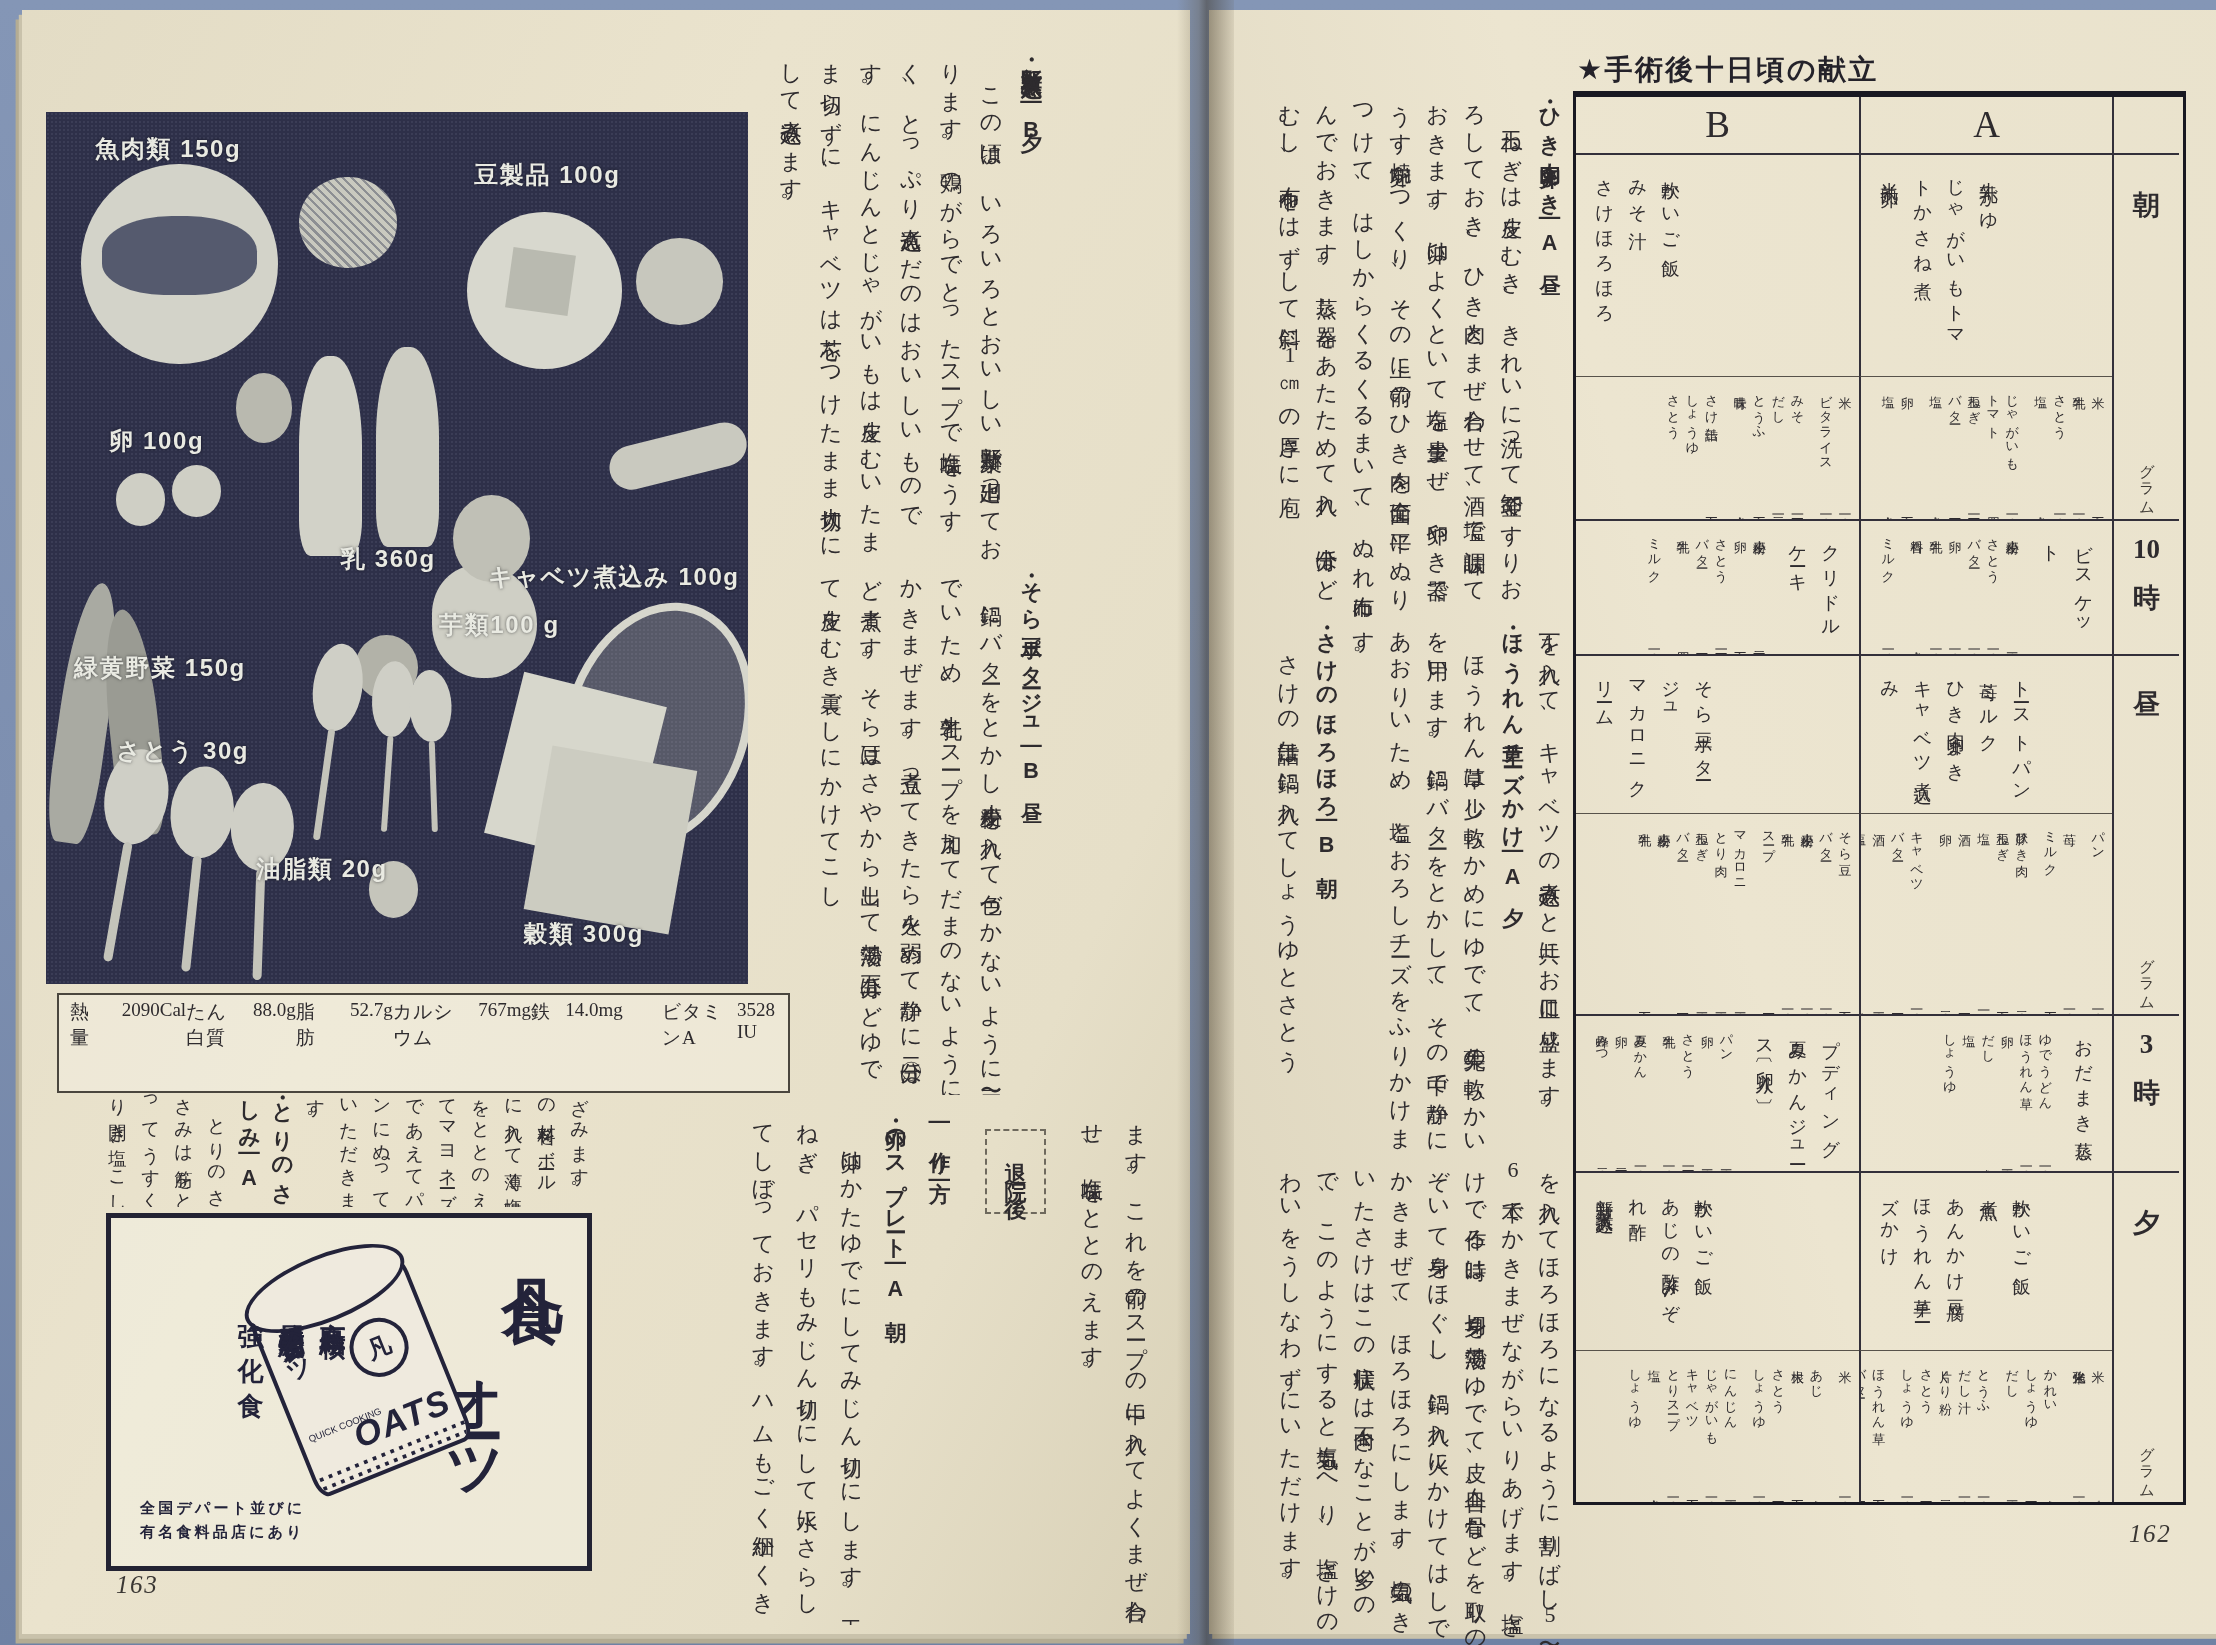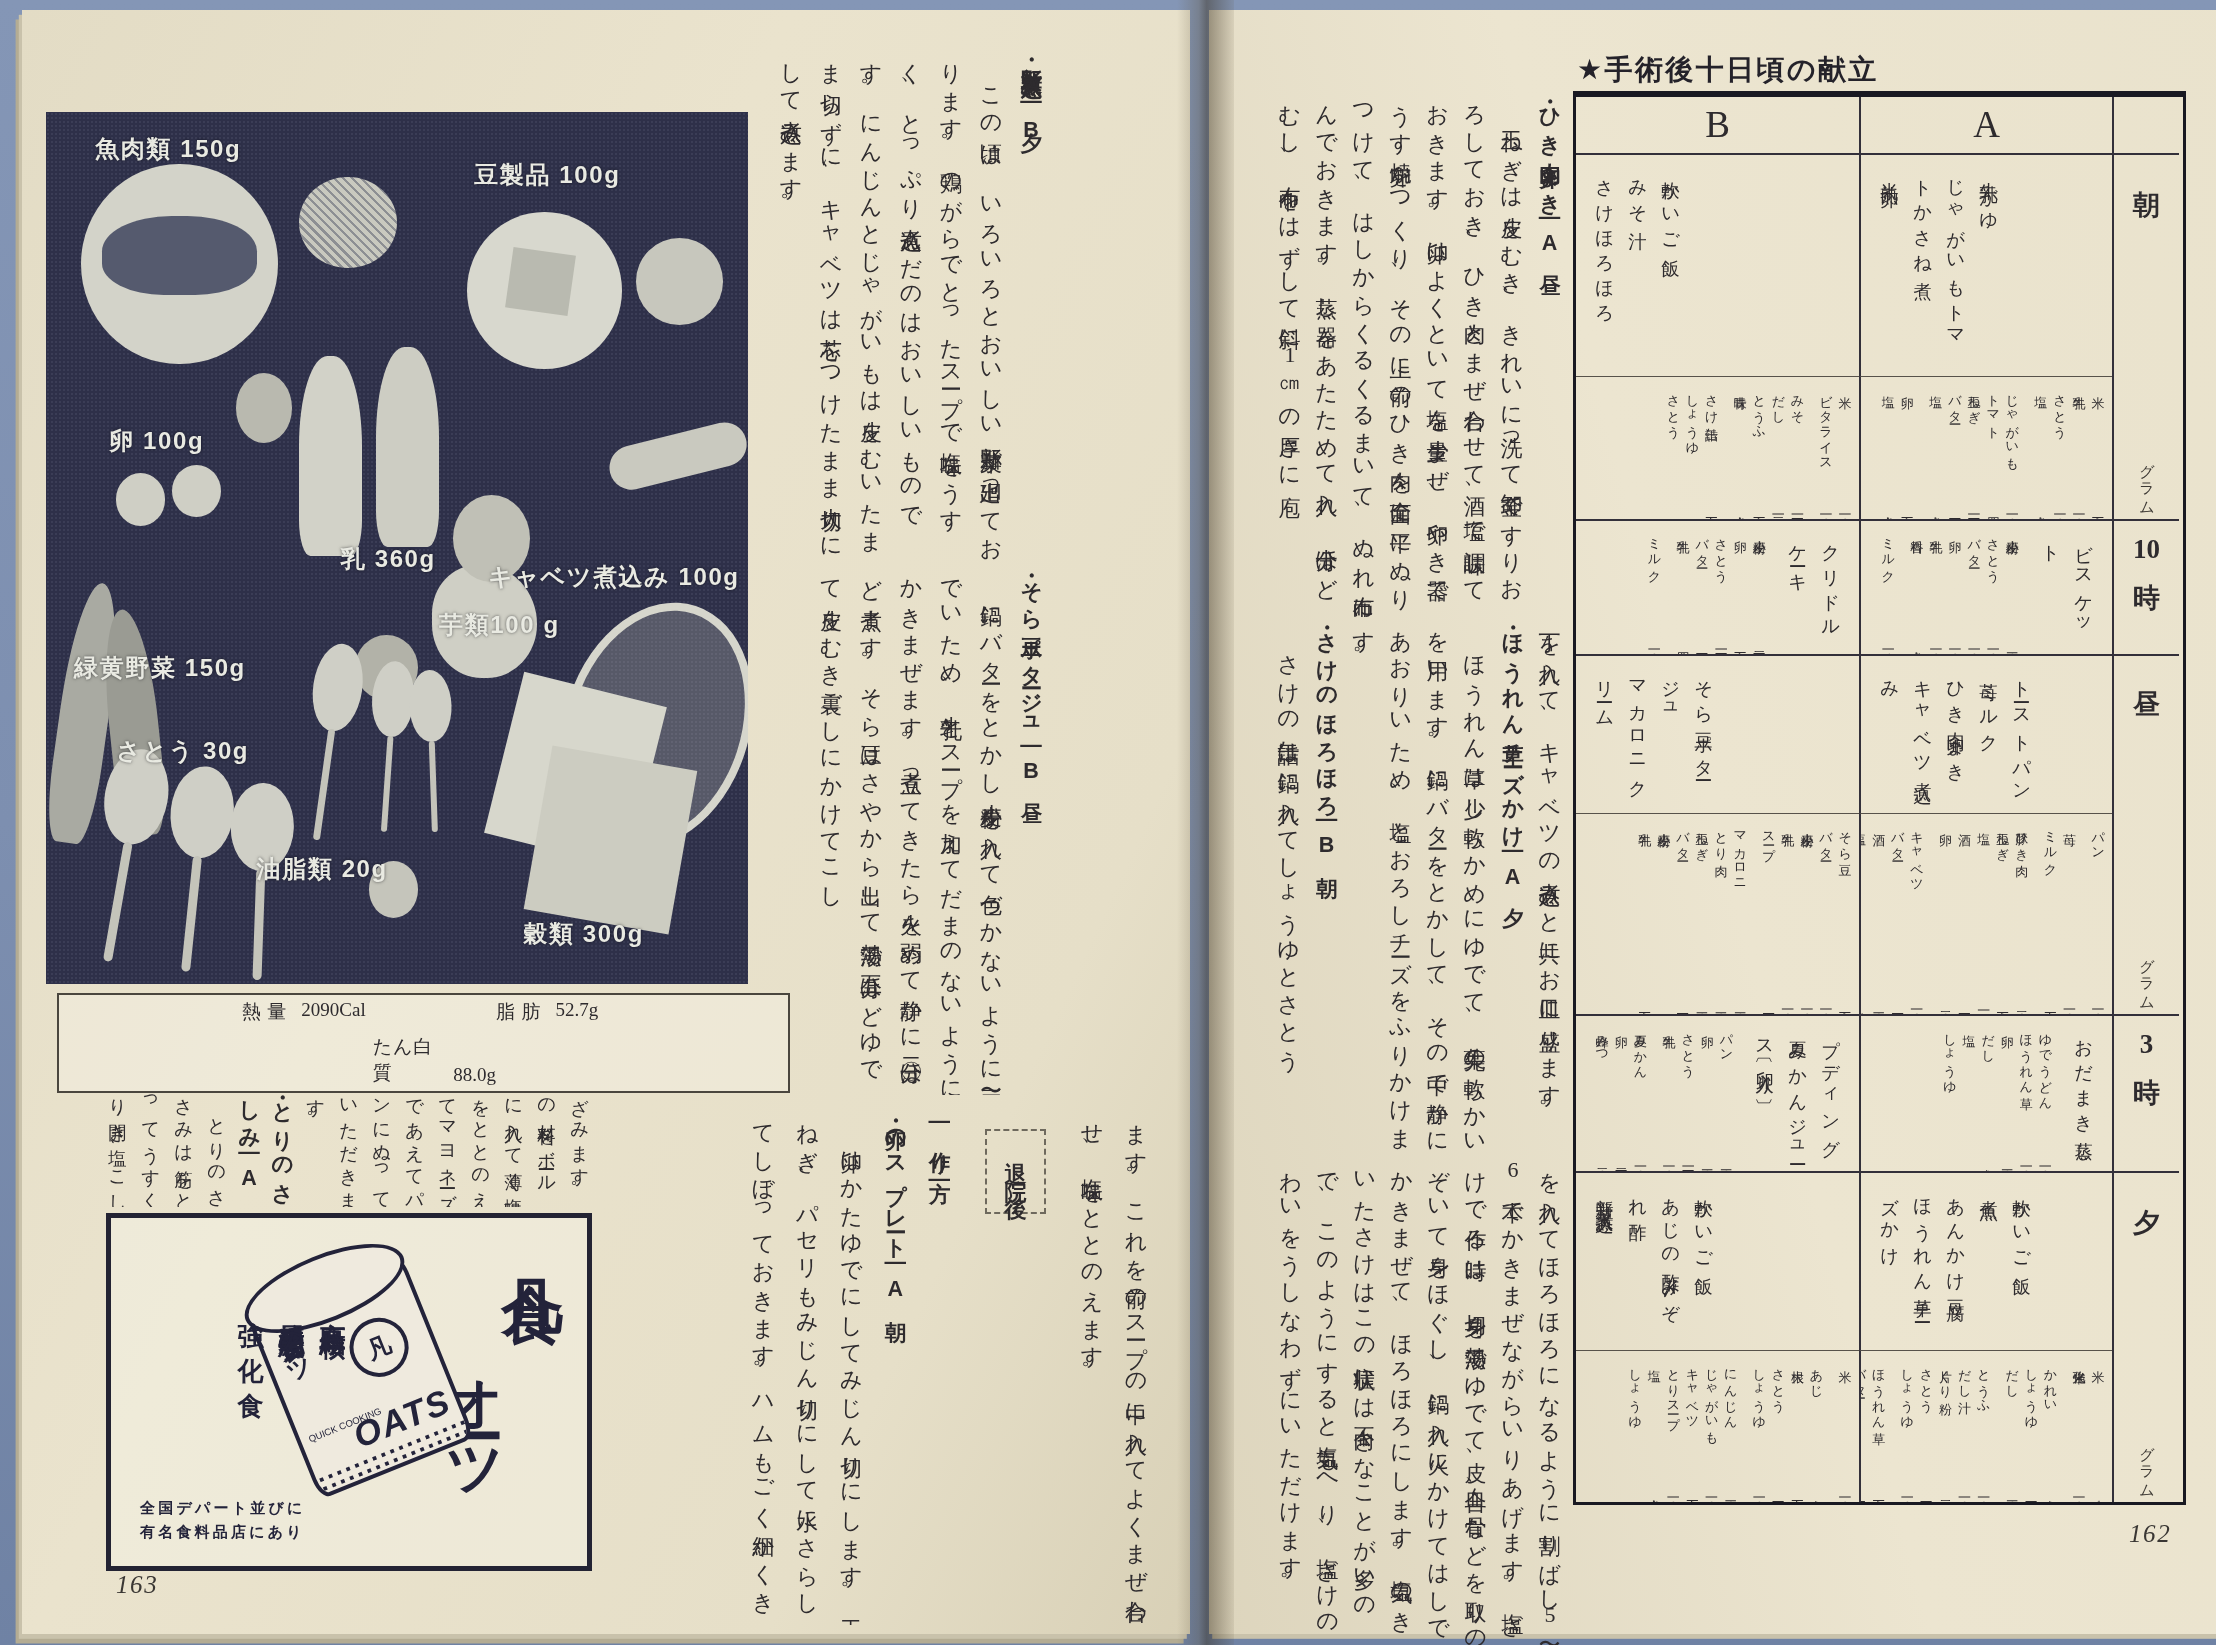--- a/index.html
+++ b/index.html
@@ -29,21 +29,21 @@
   .sq{background:#d7d7cc;}
   .spoon .head{width:100%;height:46%;background:#cfcfc6;border-radius:50%;}
   .spoon .stem{width:13%;height:58%;background:#c4c4ba;margin:-4% auto 0;border-radius:8px;}
   
   .nutri{position:absolute;left:35px;top:983px;width:733px;height:100px;border:2.4px solid #4a463e;
     background:rgba(255,255,250,.25);display:flex;flex-direction:row;justify-content:space-around;padding:4.8px 11px;box-sizing:border-box;}
   .nutri-row{display:flex;}
   .nutri-cell{font-size:19px;letter-spacing:0.8px;display:flex;gap:14.3px;}
   .nutri-cell .nv{letter-spacing:0;}
   .nutri-row .nutri-cell:nth-child(1){width:36%;}
-  .nutri-row .nutri-cell:nth-child(2){width:34%;align-items:flex-end;}
+  .nutri-row .nutri-cell:nth-child(2){width:34%;}
   .nutri-row .nutri-cell:nth-child(3){width:30%;}
   
   .ad{position:absolute;left:84px;top:1203px;width:476px;height:348px;border:5.6px solid #232333;
     background:rgba(250,248,240,.35);}
   .ad-brand{position:absolute;right:4.8px;top:3.2px;width:151px;height:100%;font-family:"Liberation Sans","DejaVu Sans",sans-serif;
     font-weight:900;color:#23233a;}
   .ad-brand .b1{position:absolute;right:8px;top:8px;font-size:62px;writing-mode:vertical-rl;text-orientation:upright;letter-spacing:4.8px;}
   .ad-brand .b2{position:absolute;right:68px;top:119px;font-size:57px;writing-mode:vertical-rl;text-orientation:upright;letter-spacing:1.6px;}
   .can{position:absolute;left:163px;top:32px;width:159px;height:239px;transform:rotate(-22deg);}
   .can-body{position:absolute;left:0;top:29px;width:159px;height:191px;background:#efeade;border:4px solid #23233a;border-radius:11px/20.7px;overflow:hidden;}
@@ -161,20 +161,34 @@
         </div>
         <div class="nutri-cell">
           <span>たん白質</span>
           <span class="nv">88.0g</span>
         </div>
         <div class="nutri-cell">
           <span>脂 肪</span>
           <span class="nv">52.7g</span>
         </div>
       </div>
+      <div class="nutri-row">
+        <div class="nutri-cell">
+          <span>カルシウム</span>
+          <span class="nv">767mg</span>
+        </div>
+        <div class="nutri-cell">
+          <span>鉄</span>
+          <span class="nv">14.0mg</span>
+        </div>
+        <div class="nutri-cell">
+          <span>ビタミンA</span>
+          <span class="nv">3528 IU</span>
+        </div>
+      </div>
     </div>
 
   <div class="textregion" style="left:728px;top:38px;width:301px;height:519px;line-height:40px;"><span class="head">・新野菜煮込み—夕B
 </span><span class="body">　この頃は、いろいろとおいしい新野菜が出廻っております。鶏のがらでとったスープで塩味をうすく、とっぷり煮込んだのはおいしいものです。にんじんとじゃがいもは皮をむいたまま切らずに、キャベツは芯をつけたまま大切りにして煮込みます。</span></div>
   <div class="textregion" style="left:728px;top:554px;width:301px;height:531px;line-height:40px;"><span class="head">・そら豆ポタージュ—B昼
 </span><span class="body">　鍋にバターをとかし小麦粉を入れて色づかないように三〜四分木杓子でいため、牛乳とスープを加えてだまのないようにかきまぜます。煮立ってきたら火を弱めて静かに二〇分ほど煮ます。そら豆はさやから出して熱湯で五分ほどゆでて皮をむき裏ごしにかけてこし</span></div>
   <div class="textregion" style="left:627px;top:1099px;width:509px;height:516px;line-height:44px;"><span class="body">ます。これを前のスープの中に入れてよくまぜ合わせ、塩味をととのえます。
 </span><span class="boxseg">退院後</span><span class="head">
 ―作り方―
 </span><span class="head">・卵のスプレート—A朝

